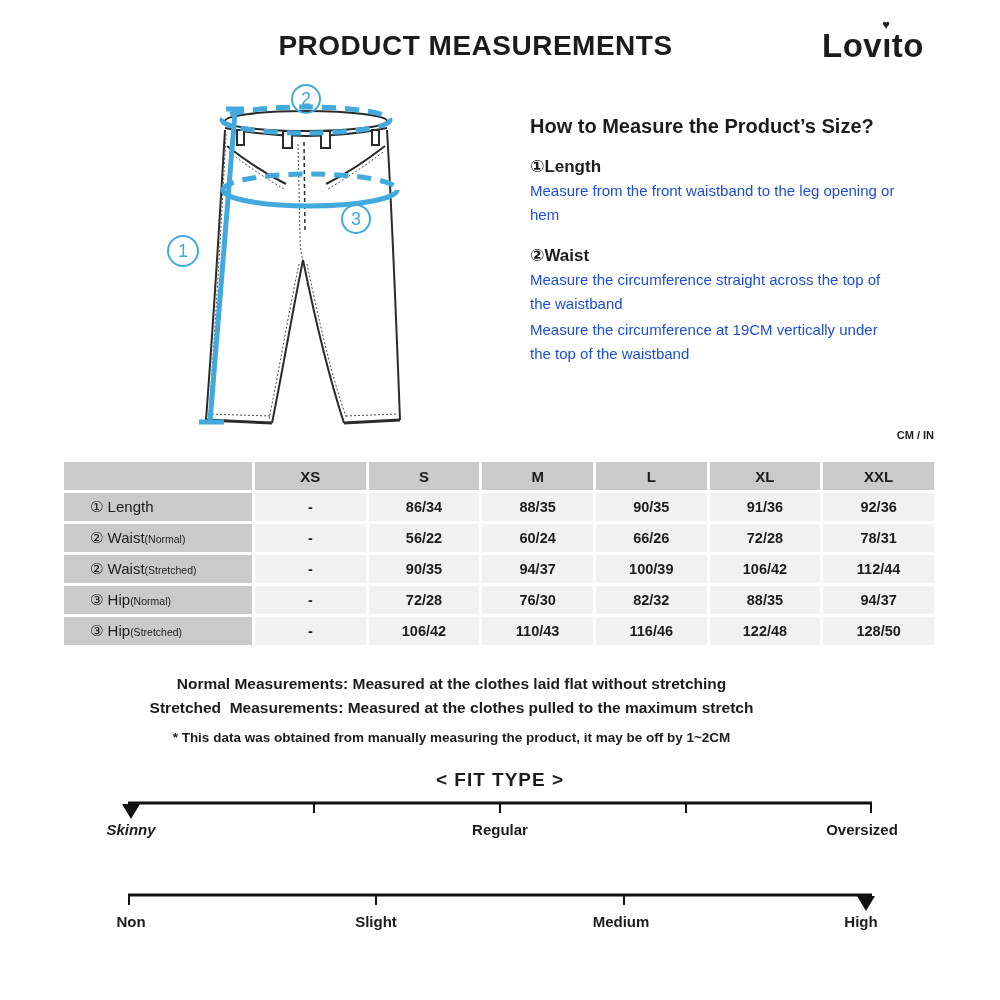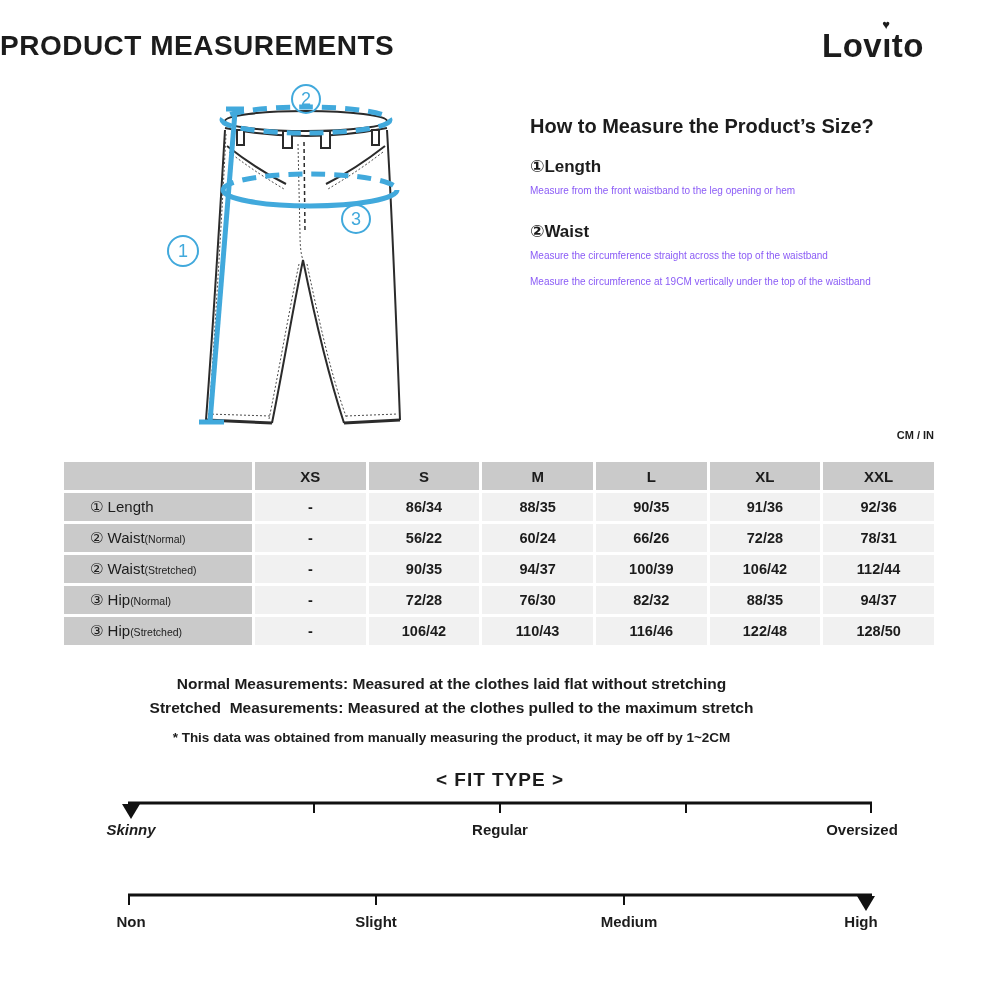--- a/index.html
+++ b/index.html
@@ -1,35 +1,35 @@
 <!DOCTYPE html>
 <html><head>
 <meta charset="utf-8">
 <style>
   * { box-sizing: border-box; margin: 0; padding: 0; }
   html,body { background:#fff; }
   body { font-family:"Liberation Sans","DejaVu Sans",sans-serif; color:#1c1c1c; }
   .canvas { position:relative; width:1000px; height:1000px; background:#fff; overflow:hidden; }
 
   
-  .page-title { position:absolute; top:30px; left:0; width:951px; text-align:left;
+  .page-title { position:absolute; top:30px; left:0; width:951px; text-align:center;
     font-size:28px; font-weight:bold; letter-spacing:0.5px; }
   .brand-logo { position:absolute; top:27px; right:76px; font-size:33px; font-weight:bold;
     letter-spacing:0.5px; }
   .logo-i { position:relative; }
   .logo-heart { position:absolute; left:0px; top:-10px; font-size:13px; }
 
   
   .diagram { position:absolute; left:140px; top:84px; width:270px; height:352px; }
 
   
   .howto { position:absolute; left:530px; top:115px; width:372px; }
   .howto-heading { font-size:20px; font-weight:bold; margin-bottom:13px; }
   .howto-item-title { font-size:17px; font-weight:bold; margin-top:18px; }
-  .howto-item-desc { font-size:10px; color:#8b5cf6; line-height:24px; margin-top:2px; }
+  .howto-item-desc { font-size:15px; color:#1d4ed8; line-height:24px; margin-top:2px; }
 
   
   .unit-label { position:absolute; top:429px; right:66px; font-size:11px; font-weight:bold; }
 
   
   .size-table { position:absolute; left:61px; top:459px; width:876px;
     border-collapse:separate; border-spacing:3px; table-layout:fixed; }
   .size-table th, .size-table td { height:28px; vertical-align:middle; }
   .size-table th { background:#cacaca; font-size:15px; font-weight:bold; text-align:center; }
   .size-table td.lbl { background:#cacaca; font-size:15px; font-weight:normal; text-align:left;
@@ -228,16 +228,16 @@
 
   <svg class="scale-ruler" style="top:888px;" width="1000" height="26">
     <line x1="128" y1="7" x2="872" y2="7" stroke="#111" stroke-width="3"></line>
     <line x1="129" y1="7" x2="129" y2="17" stroke="#111" stroke-width="2"></line>
     <line x1="376" y1="7" x2="376" y2="17" stroke="#111" stroke-width="2"></line>
     <line x1="624" y1="7" x2="624" y2="17" stroke="#111" stroke-width="2"></line>
     <polygon points="857,8 875,8 866,23" fill="#111"></polygon>
   </svg>
   <span class="scale-label" style="top:913px; left:131px;">Non</span>
   <span class="scale-label" style="top:913px; left:376px;">Slight</span>
-  <span class="scale-label" style="top:913px; left:621px;margin-left:8px;">Medium</span>
+  <span class="scale-label" style="top:913px; left:621px;">Medium</span>
   <span class="scale-label" style="top:913px; left:861px;">High</span>
 
 </div>
 
 </body></html>

